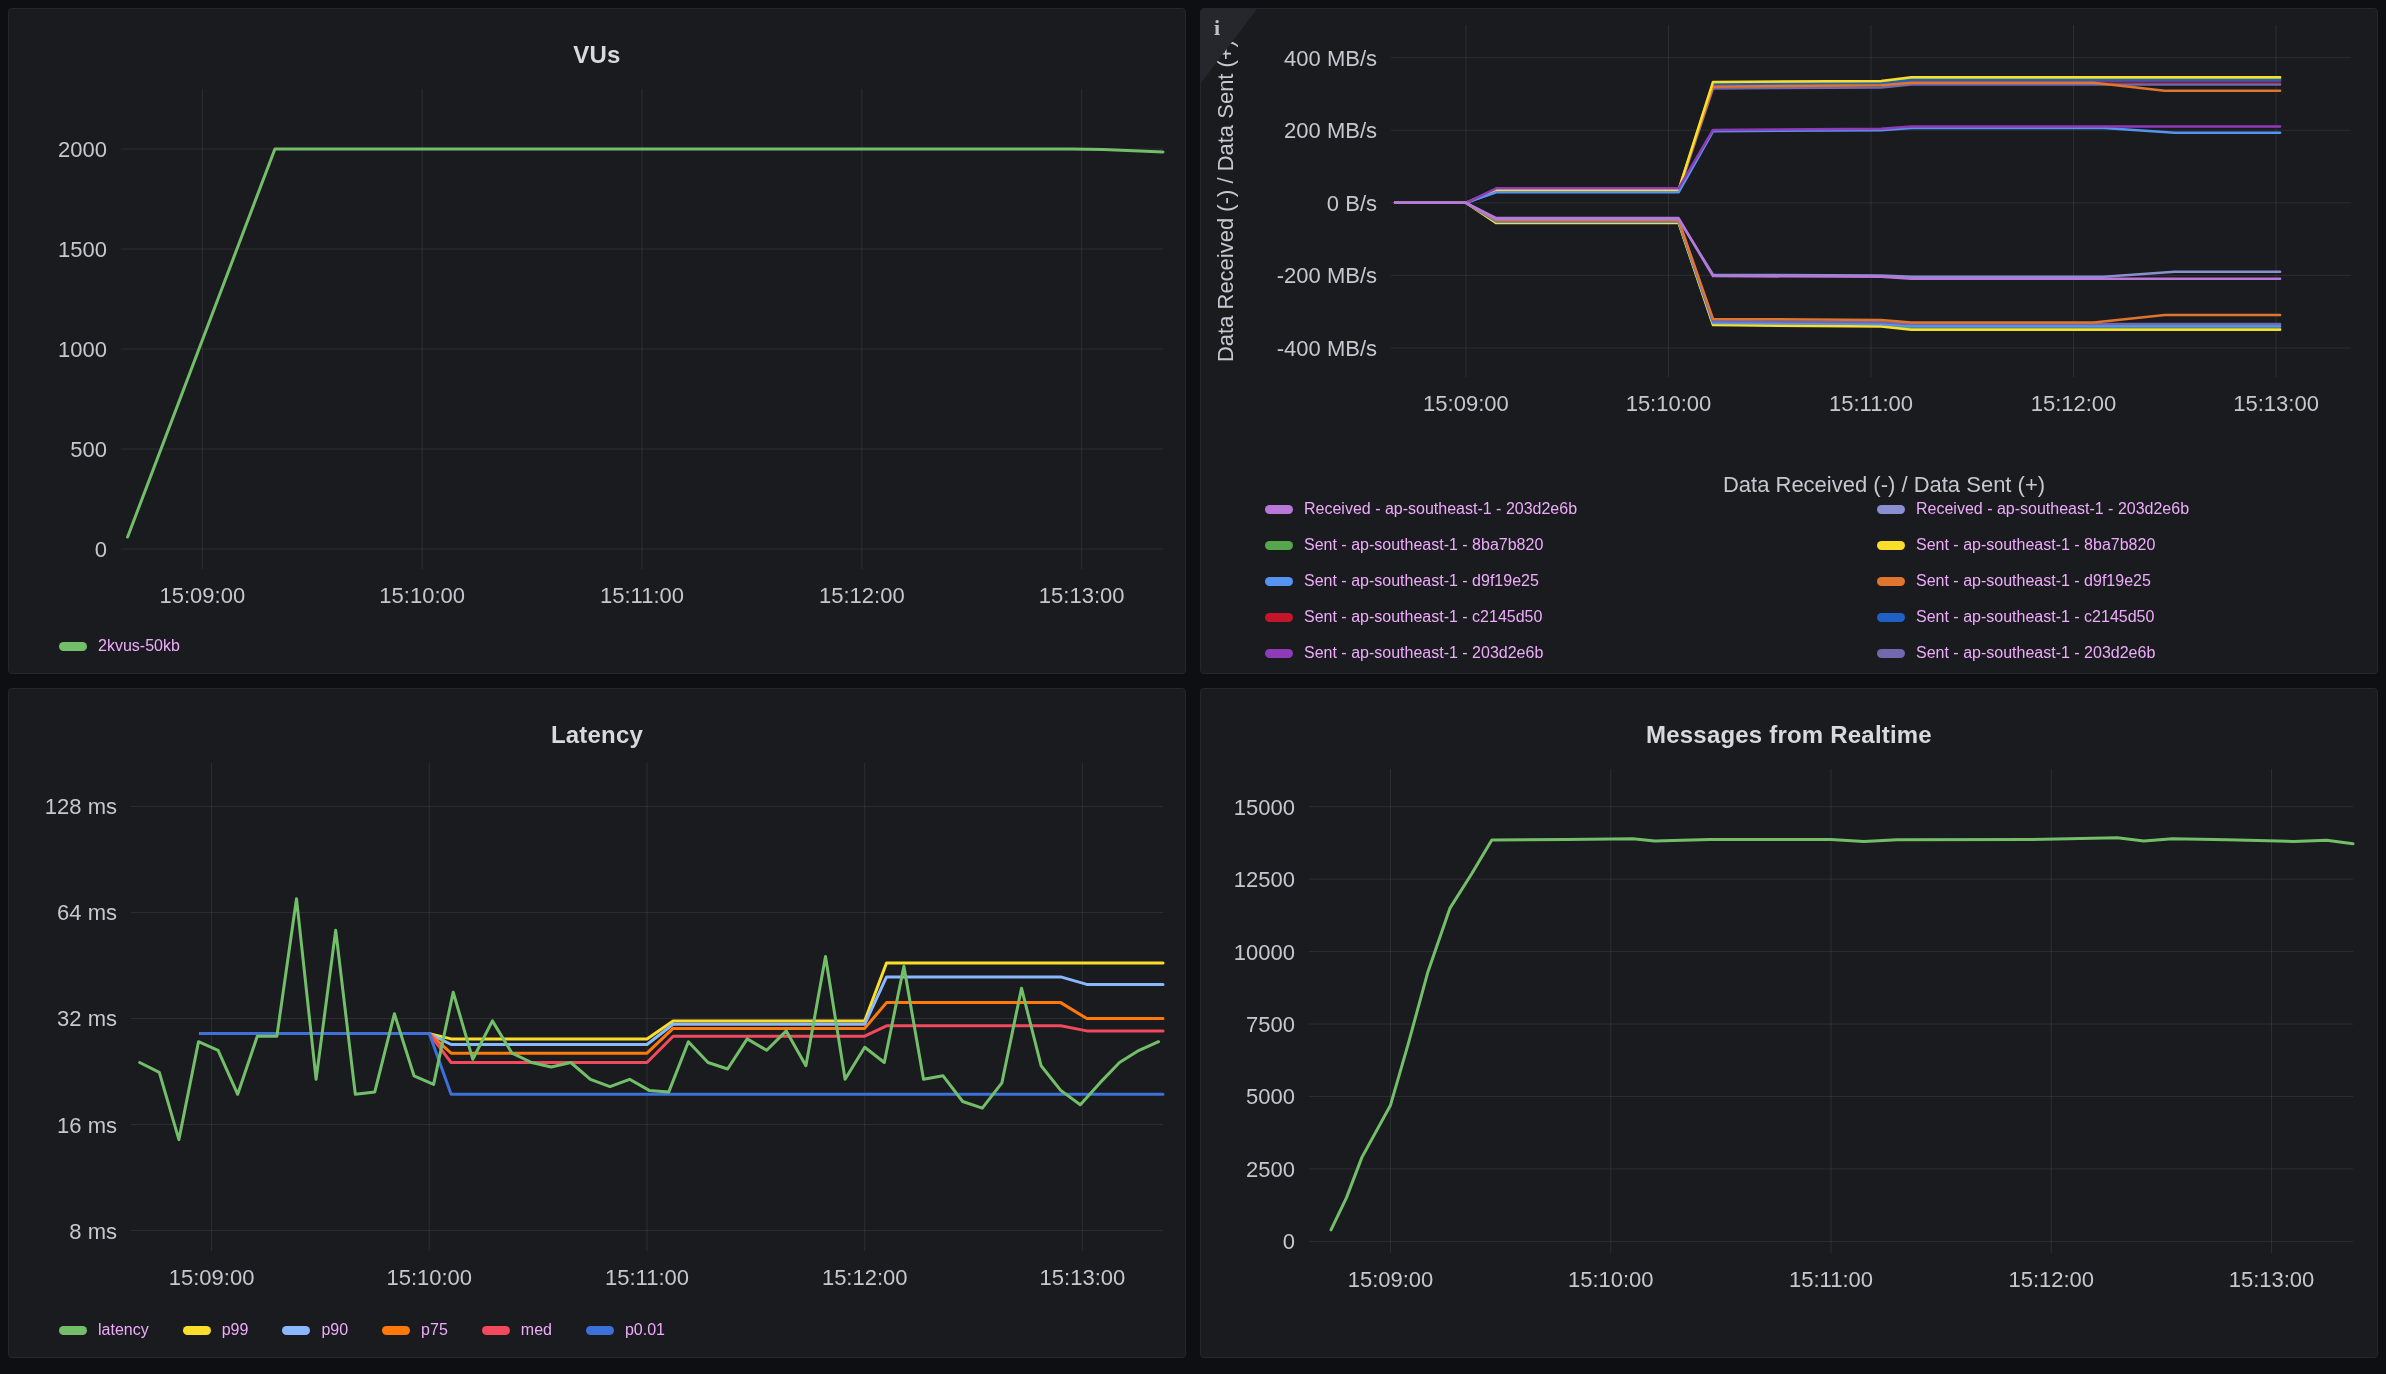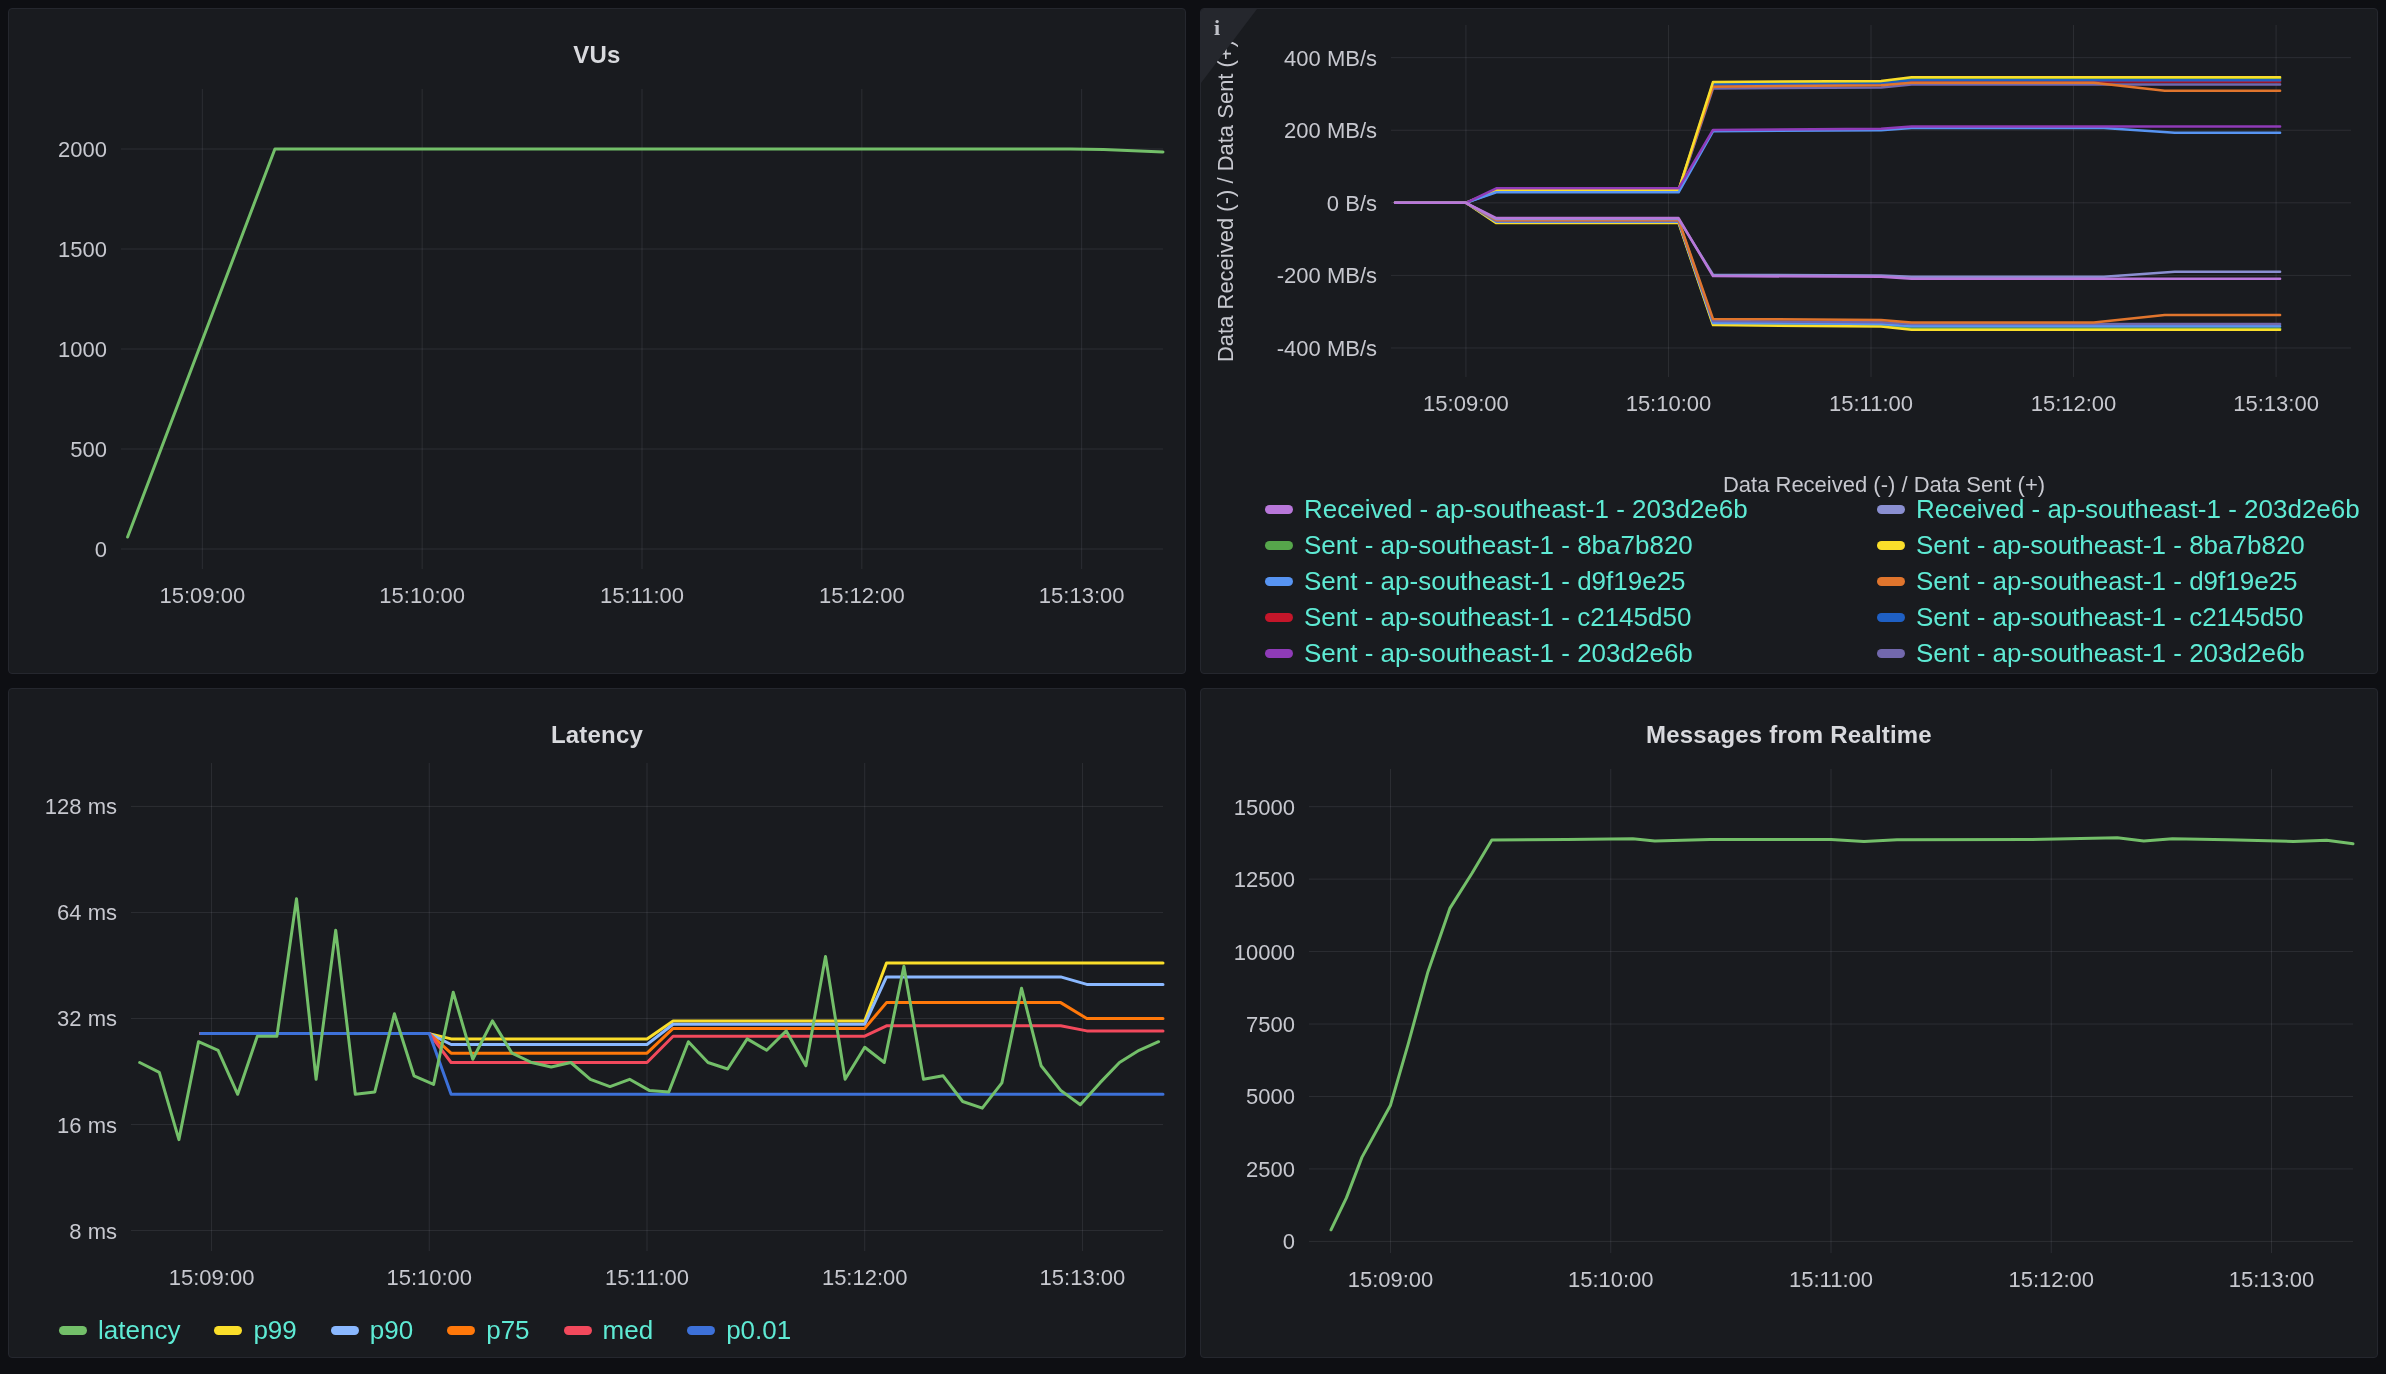--- a/index.html
+++ b/index.html
@@ -48,21 +48,21 @@
   }
   .legend-grid {
     margin-top:-8px;
     display:grid; grid-template-columns:612px auto;
     grid-auto-rows:36px; align-items:center;
   }
   .legend-item { display:flex; align-items:center; gap:11px; cursor:pointer; }
   .legend-swatch {
     width:28px; height:9px; border-radius:5px; flex:none;
   }
-  .legend-label { color:#5eead4; font-size:26px; white-space:nowrap; }
+  .legend-label { color:#f0abfc; font-size:16px; white-space:nowrap; }
   .corner-info {
     position:absolute; top:0; left:0; width:56px; height:74px;
     background:#25272d;
     clip-path:polygon(0 0, 100% 0, 0 100%);
     z-index:5; cursor:pointer;
   }
   .corner-info span {
     position:absolute; top:6px; left:13px;
     color:#bfc1c8; font-size:22px; font-weight:700;
     font-family:"Liberation Serif", serif;
@@ -94,20 +94,26 @@
           <text x="98" y="304" text-anchor="end" fill="#c7c8cf" font-size="22">1000</text>
           <text x="98" y="204" text-anchor="end" fill="#c7c8cf" font-size="22">1500</text>
           <text x="98" y="104" text-anchor="end" fill="#c7c8cf" font-size="22">2000</text>
           <text x="193.3375527426159" y="550" text-anchor="middle" fill="#c7c8cf" font-size="22">15:09:00</text>
           <text x="413.1687763713079" y="550" text-anchor="middle" fill="#c7c8cf" font-size="22">15:10:00</text>
           <text x="633" y="550" text-anchor="middle" fill="#c7c8cf" font-size="22">15:11:00</text>
           <text x="852.8312236286921" y="550" text-anchor="middle" fill="#c7c8cf" font-size="22">15:12:00</text>
           <text x="1072.6624472573842" y="550" text-anchor="middle" fill="#c7c8cf" font-size="22">15:13:00</text>
           <path d="M118.6 484.0 L265.9 96.0 L1061.7 96.0 L1094.6 96.6 L1154.0 99.0" fill="none" stroke="#73bf69" stroke-width="3" stroke-linejoin="round" stroke-linecap="round"></path>
         </svg>
+      </div>
+    <div class="legend legend-row">
+        <div class="legend-item">
+          <span class="legend-swatch" style="background: rgb(115, 191, 105);"></span>
+          <span class="legend-label">2kvus-50kb</span>
+        </div>
       </div>
   </div>
 
   <div class="panel">
     <div class="corner-info">
         <span>i</span>
       </div>
     <div class="chart-wrap">
         <svg width="1176" height="420">
           <line x1="190" y1="48.65979381443299" x2="1150" y2="48.65979381443299" stroke="rgba(204,204,220,0.11)" stroke-width="1"></line>

